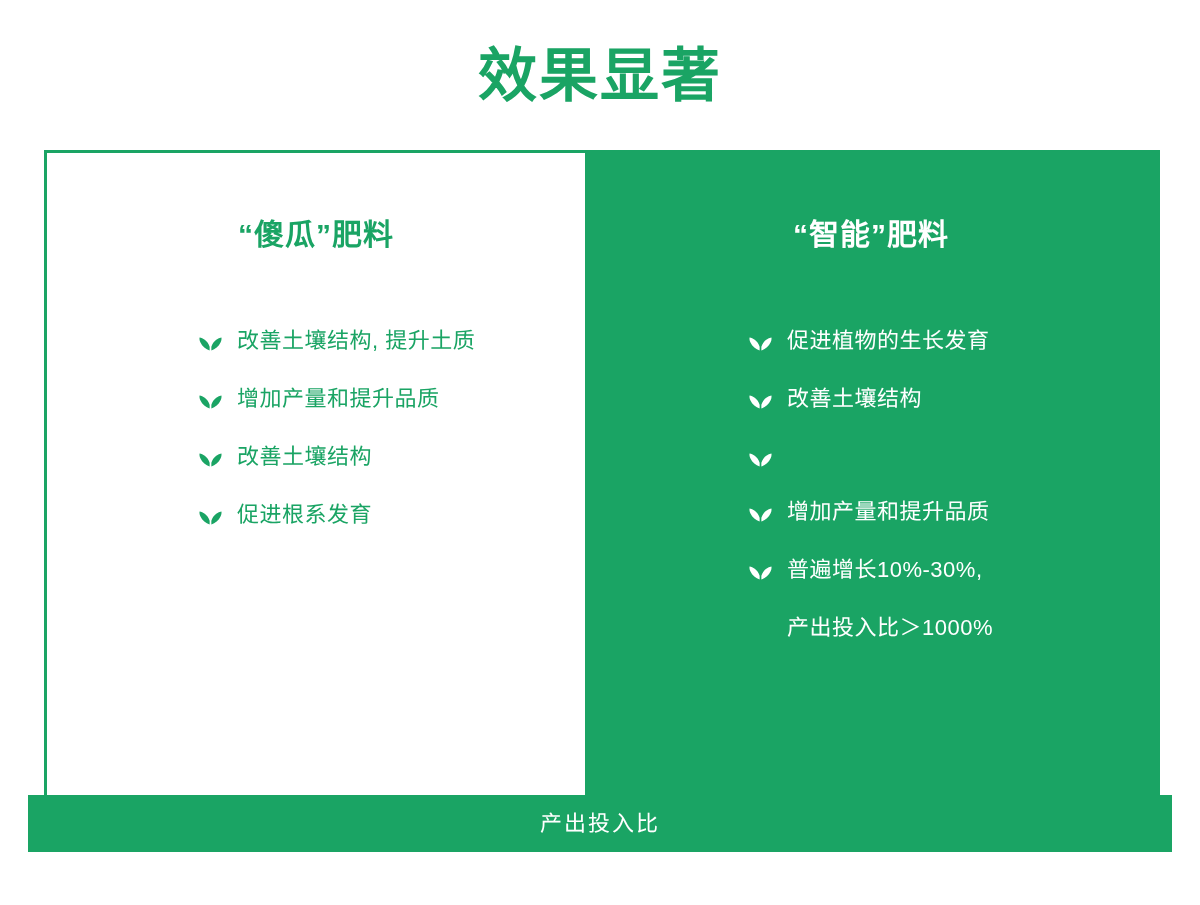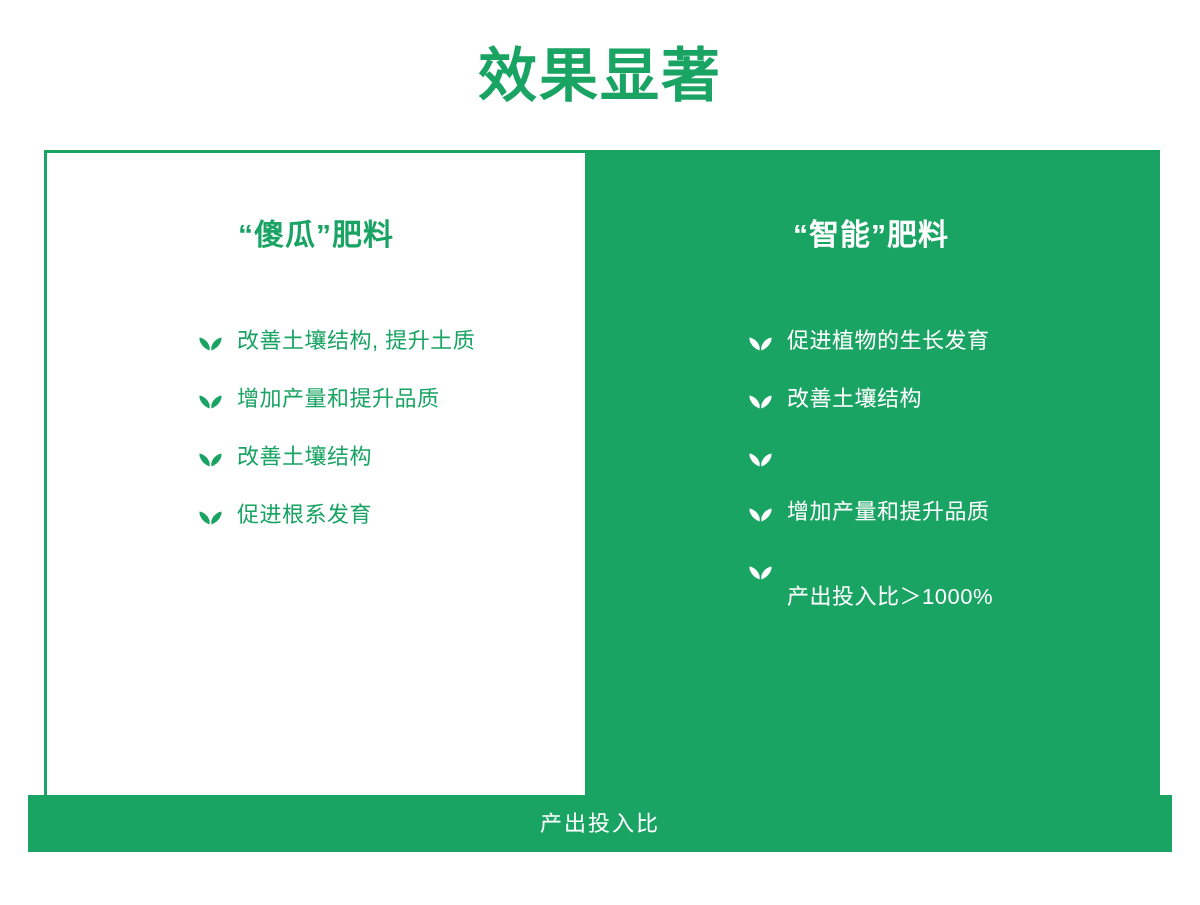--- a/index.html
+++ b/index.html
@@ -232,20 +232,21 @@
         </span>
       </li>
       <li class="feature-item">
         <span class="leaf-icon">
           <svg viewBox="0 0 24 24" width="23" height="23" aria-hidden="true">
             <path d="M11.1 21.4C7.2 20.4 3.4 17.3 1.4 12.9 0.6 11.1 0.3 9.4 0.6 7.9c1.8 0.3 3.7 1.1 5.4 2.4 2.4 1.8 4.2 4.4 5.1 7.2z" fill="#FFFFFF"></path>
             <path d="M12.9 21.4c3.9-1 7.7-4.1 9.7-8.5 0.8-1.8 1.1-3.5 0.8-5-1.8 0.3-3.7 1.1-5.4 2.4-2.4 1.8-4.2 4.4-5.1 7.2z" fill="#FFFFFF"></path>
           </svg>
         </span>
         <span class="feature-text-wrap">
+          <span>普遍增长10%-30%,</span>
           <span class="line2">产出投入比＞1000%</span>
         </span>
       </li>
     </ul>
   </div>
 
 </div>
 
 <div class="more-bar">
   <span class="more-bar-label">产出投入比</span>

